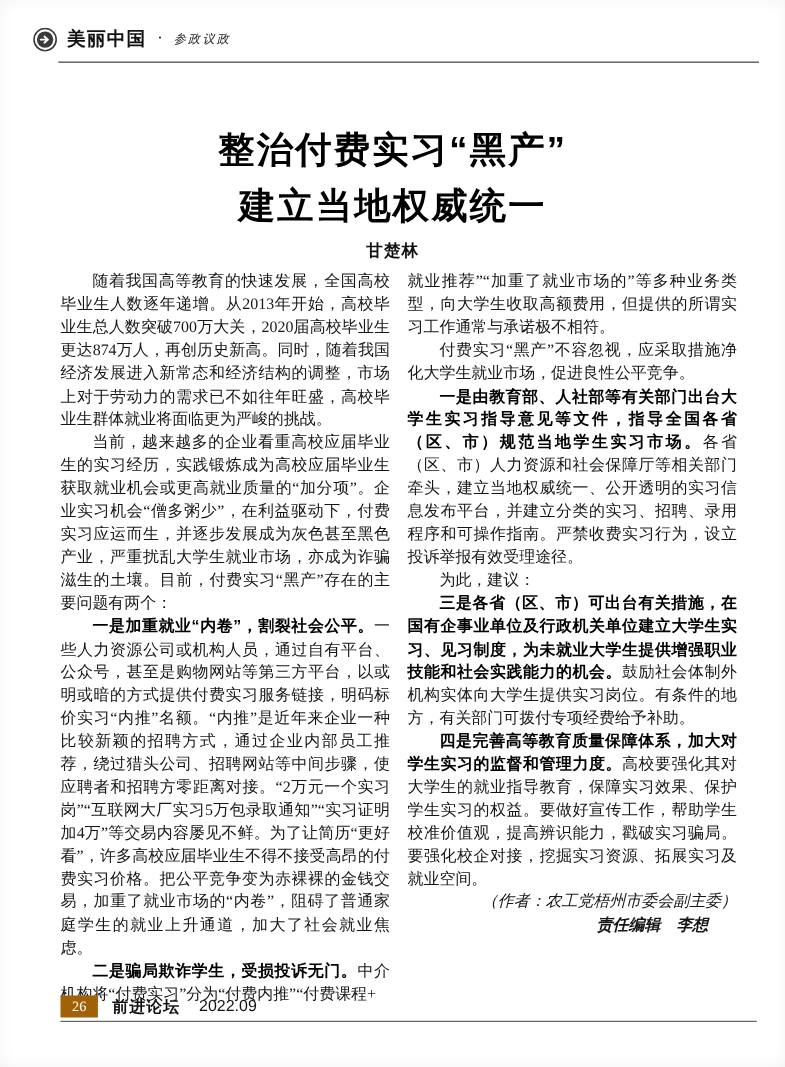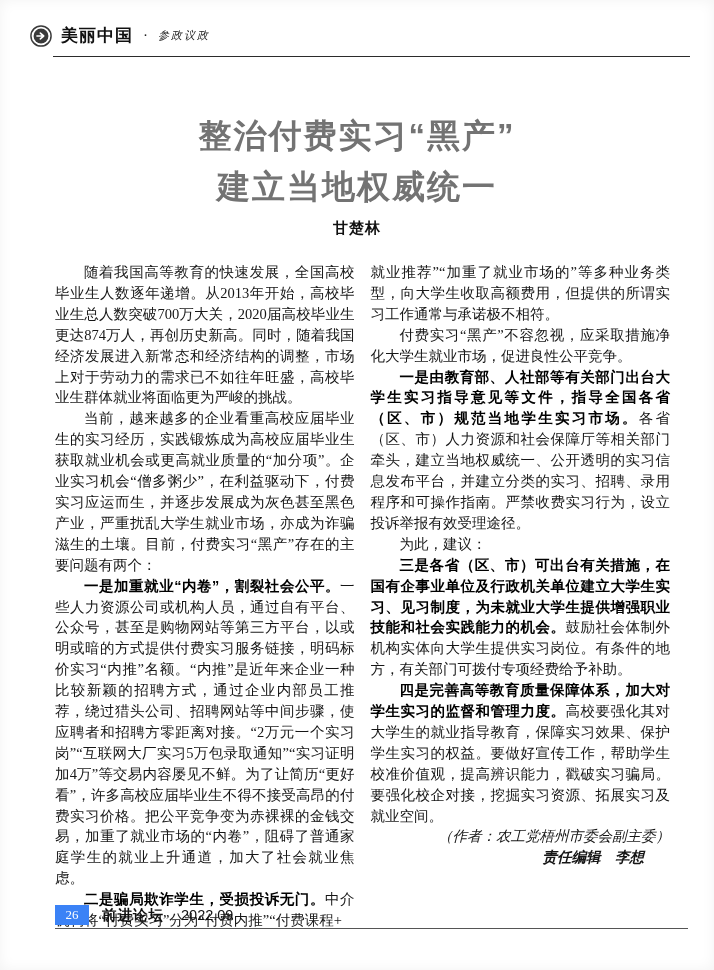--- a/index.html
+++ b/index.html
@@ -17,31 +17,31 @@
   .brand-icon{width:22px;height:22px;flex:0 0 auto;display:block;}
   .brand{font-family:"Liberation Sans","DejaVu Sans",sans-serif;font-weight:700;font-size:17px;letter-spacing:1px;color:#111;}
   .section{font-family:"Liberation Serif",serif;font-style:italic;font-size:11px;color:#222;letter-spacing:2px;}
   .dot{font-size:15px;color:#222;margin:0 1px;}
   .header-rule{position:absolute;left:53px;right:24px;top:56px;border-top:1.6px solid #2b2b2b;}
 
   
   .title{
     position:absolute;left:0;right:0;top:110px;text-align:center;
     font-family:"Liberation Sans","DejaVu Sans",sans-serif;
-    font-weight:700;font-size:33px;line-height:51px;letter-spacing:2px;color:#737373;
+    font-weight:700;font-size:33px;line-height:51px;letter-spacing:2px;color:#000000;
   }
   .author{
     position:absolute;left:0;right:0;top:219px;text-align:center;
     font-family:"Liberation Sans","DejaVu Sans",sans-serif;
     font-weight:700;font-size:15px;color:#111;letter-spacing:1px;
   }
 
   
   .columns{
-    position:absolute;left:55px;top:262px;width:615px;height:650px;
+    position:absolute;left:55px;top:246px;width:615px;height:650px;
     display:flex;gap:16px;
   }
   .col{flex:1 1 0;min-width:0;}
   .para{
     margin:0;font-size:14.5px;line-height:20.9px;text-align:justify;
     text-justify:inter-ideograph;color:#161616;
   }
   .para.indent{text-indent:2em;}
   .para .lead{
     font-family:"Liberation Sans","DejaVu Sans",sans-serif;
@@ -52,21 +52,21 @@
   .para.bold{font-weight:700;}
   .para.padr{padding-right:1.8em;}
 
   
   .footer{position:absolute;left:55px;right:26px;top:905px;}
   .footer-row{
     display:flex;align-items:center;gap:13px;
     padding-bottom:3px;border-bottom:1.4px solid #555;
   }
   .page-number-box{
-    background:#3b82f6;color:#fff;min-width:34px;height:20px;
+    background:#a16207;color:#fff;min-width:34px;height:20px;
     display:flex;align-items:center;justify-content:center;
     font-size:13px;font-family:"Liberation Serif",serif;
   }
   .journal-name{
     font-family:"Liberation Sans","DejaVu Sans",sans-serif;
     font-weight:700;font-size:14.5px;color:#111;letter-spacing:1px;text-align:center;
   }
   .issue{
     font-family:"Liberation Sans","DejaVu Sans",sans-serif;
     font-size:14.5px;color:#111;margin-left:4px;

